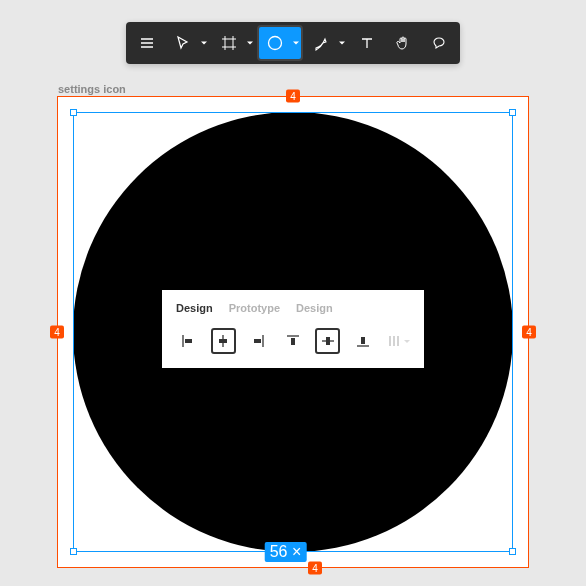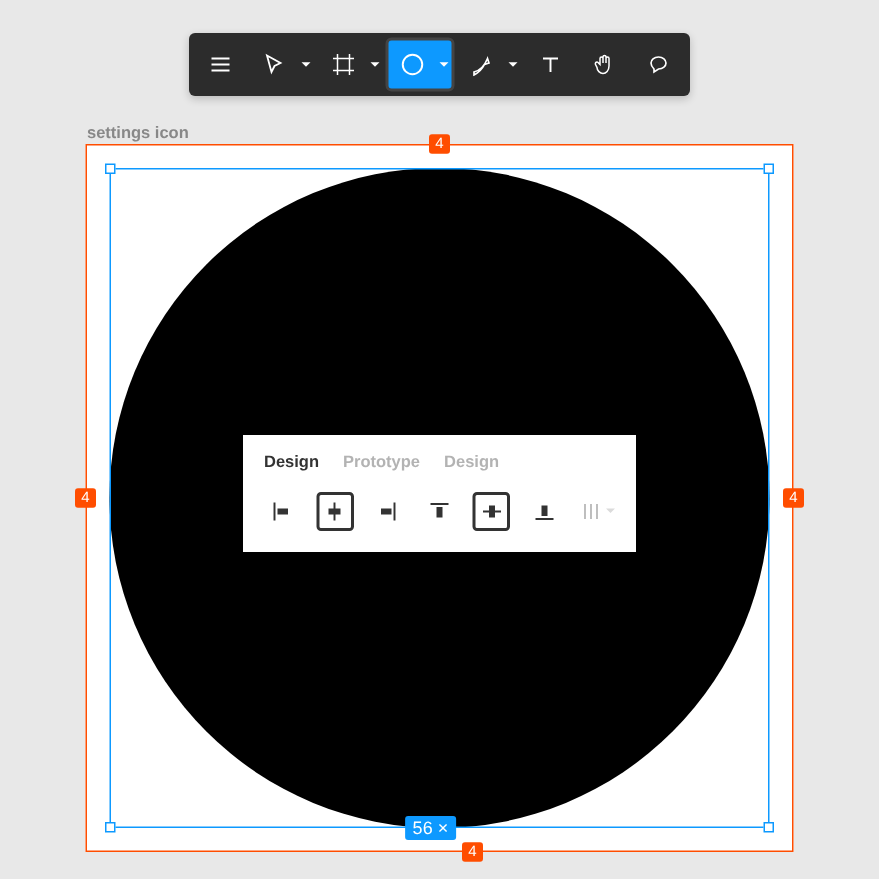--- a/index.html
+++ b/index.html
@@ -112,21 +112,21 @@
     }
     .h-tl { top: -4px; left: -4px; }
     .h-tr { top: -4px; right: -4px; }
     .h-bl { bottom: -4px; left: -4px; }
     .h-br { bottom: -4px; right: -4px; }
 
     .size-badge {
       position: absolute;
       background: #0d99ff;
       color: #fff;
-      font-size: 12px;
+      font-size: 16px;
       padding: 1px 5px;
       border-radius: 2px;
       bottom: -1px;
       left: 50%;
       transform: translate(-68%, 50%);
     }
 
     .circle {
       position: absolute;
       top: 15px;

